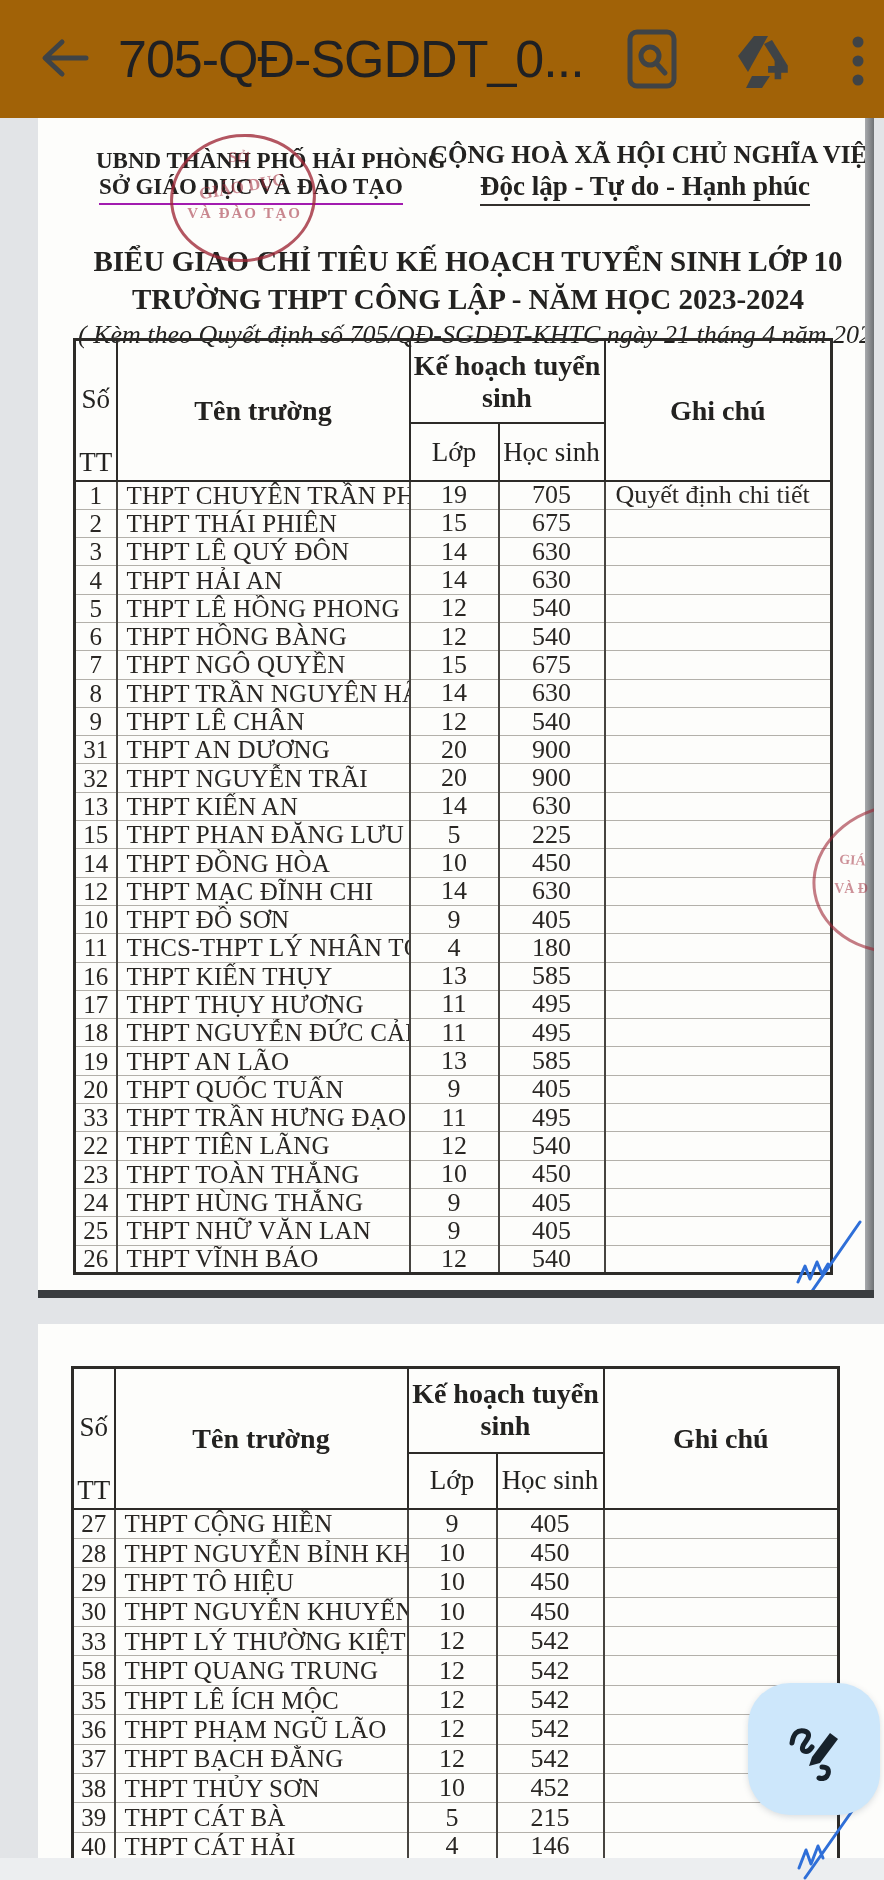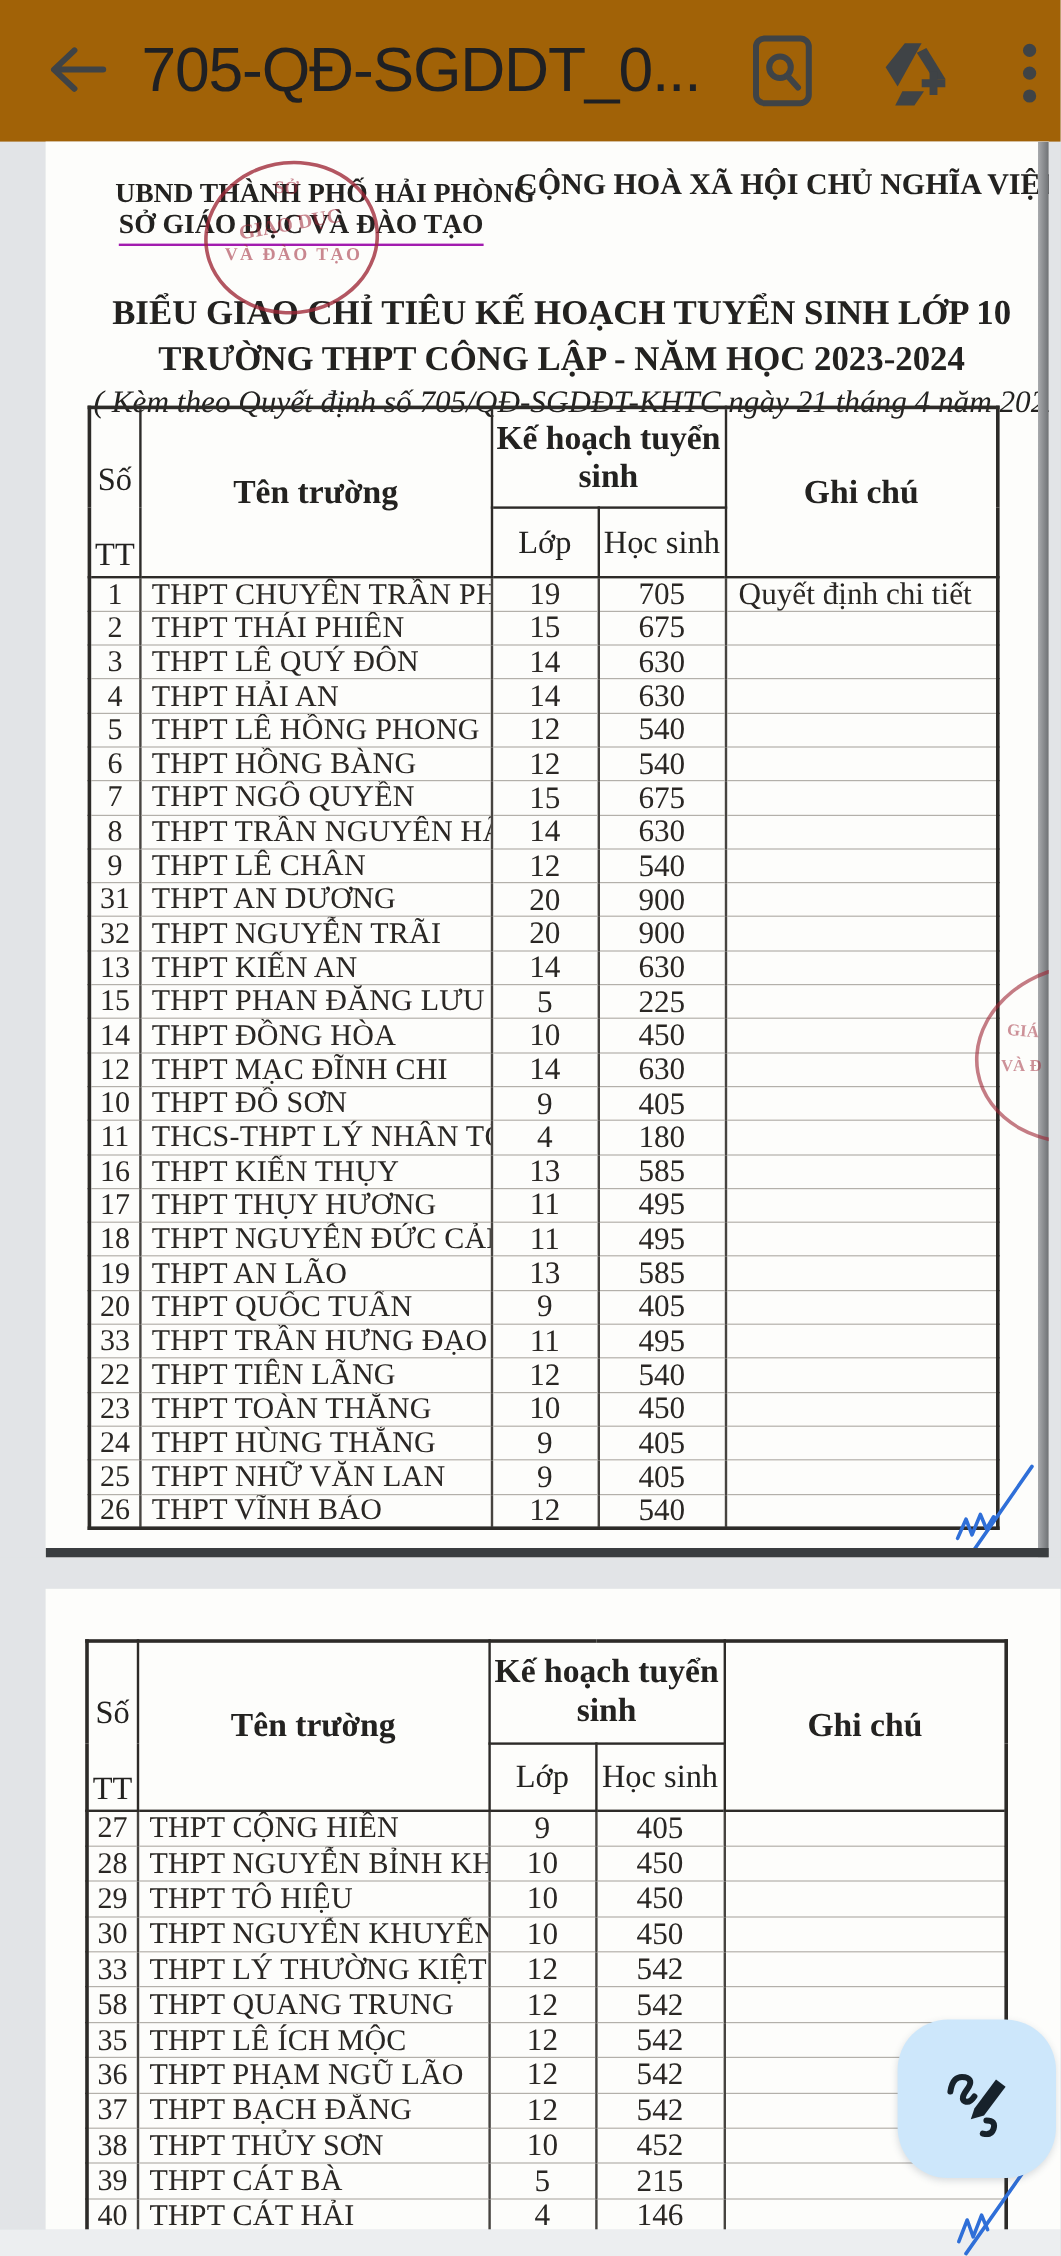--- a/index.html
+++ b/index.html
@@ -127,20 +127,21 @@
   </div>
 
   <div class="page1">
 
     <div class="hdr-left">
       <div class="l1">UBND THÀNH PHỐ HẢI PHÒNG</div>
       <div><span class="l2">SỞ GIÁO DỤC VÀ ĐÀO TẠO</span></div>
     </div>
     <div class="hdr-right">
       <div class="l1">CỘNG HOÀ XÃ HỘI CHỦ NGHĨA VIỆT NAM</div>
+      <div><span class="l2">Độc lập - Tự do - Hạnh phúc</span></div>
     </div>
 
     <div class="stamp1">
       <div class="st s1">SỞ</div>
       <div class="st s2">GIÁO DỤC</div>
       <div class="st s3">VÀ ĐÀO TẠO</div>
     </div>
 
     <div class="doc-title t1">BIỂU GIAO CHỈ TIÊU KẾ HOẠCH TUYỂN SINH LỚP 10</div>
     <div class="doc-title t2">TRƯỜNG THPT CÔNG LẬP - NĂM HỌC 2023-2024</div>

